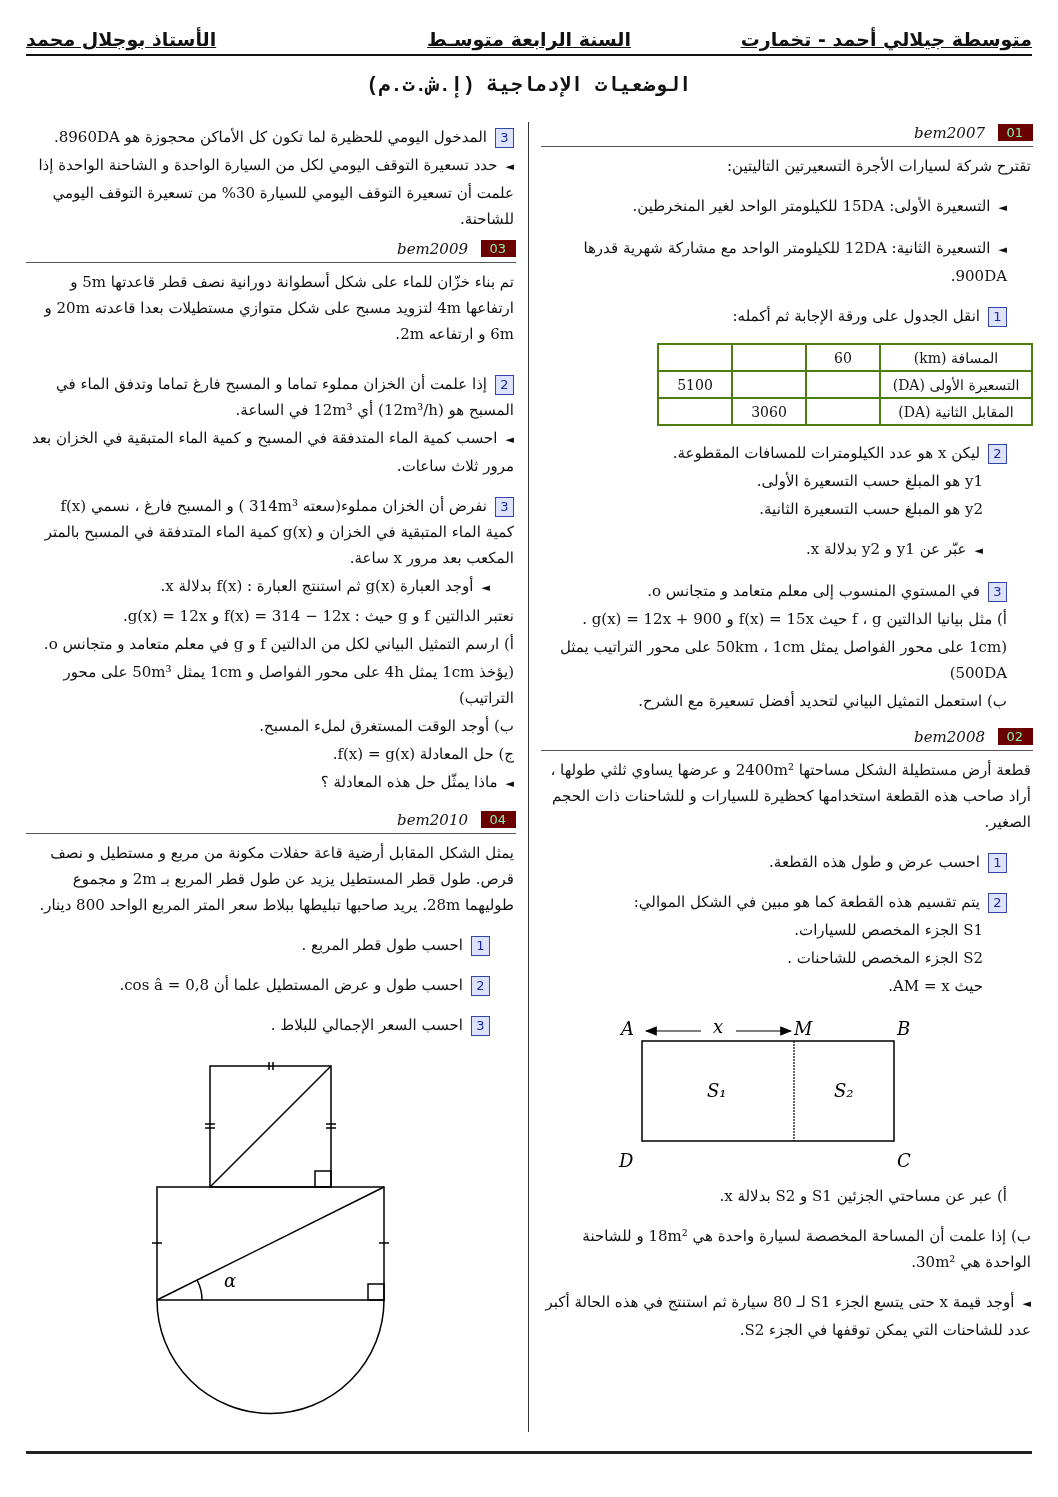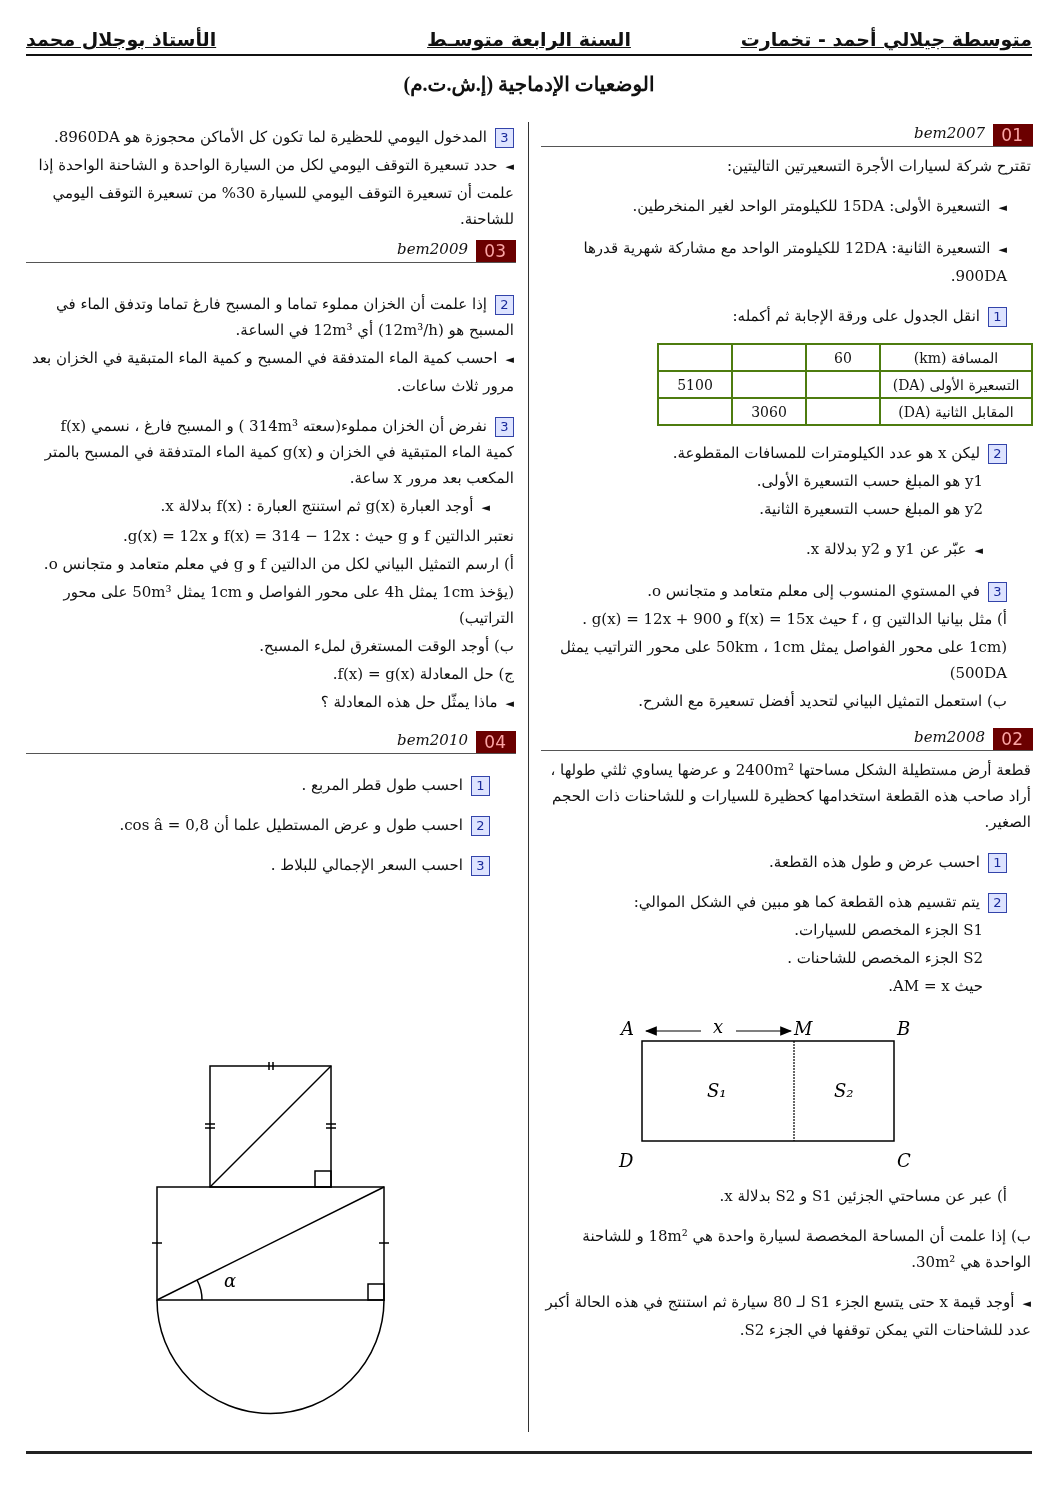--- a/index.html
+++ b/index.html
@@ -3,30 +3,30 @@
 <meta charset="utf-8">
 <style>
   html,body{margin:0;padding:0;background:#fff;}
   body{width:1058px;height:1497px;position:relative;overflow:hidden;
        font-family:"DejaVu Serif","Liberation Serif",serif;color:#111;}
   .rtl{direction:rtl;}
   
   .hdr{position:absolute;top:28px;left:26px;right:26px;height:26px;border-bottom:2px solid #111;}
   .hdr span{position:absolute;top:0;font-family:"DejaVu Sans",sans-serif;font-size:19px;font-weight:bold;text-decoration:underline;letter-spacing:0.5px;}
   .hdr .r{right:0;} .hdr .c{left:50%;transform:translateX(-50%);} .hdr .l{left:0;}
-  .title{position:absolute;top:72px;left:0;right:0;text-align:center;font-family:Liberation Serif, serif;font-size:20px;font-weight:bold;}
+  .title{position:absolute;top:72px;left:0;right:0;text-align:center;font-family:Liberation Mono, monospace;font-size:20px;font-weight:bold;}
   
   .col{position:absolute;top:122px;}
   .colR{left:541px;width:492px;}
   .colL{left:26px;width:490px;}
   .vsep{position:absolute;left:528px;top:122px;width:1px;height:1310px;background:#333;}
   .bottomline{position:absolute;left:26px;right:26px;top:1451px;height:3px;background:#222;}
   
   .sec{position:relative;height:24px;border-bottom:1.5px solid #555;margin-bottom:6px;}
-  .sec .badge{position:absolute;right:0;top:2px;background:#6b0000;color:#fca5a5;font-family:"DejaVu Sans",sans-serif;font-size:17px;padding:1px 10px 1px 8px;}
+  .sec .badge{position:absolute;right:0;top:2px;background:#6b0000;color:#86efac;font-family:"DejaVu Sans",sans-serif;font-size:13px;padding:1px 10px 1px 8px;}
   .sec .yr{position:absolute;right:48px;top:2px;font-style:italic;font-size:15px;}
   p{margin:2px;font-size:15px;line-height:26px;}
   .num{display:inline-block;width:17px;height:18px;border:1.5px solid #3344aa;background:#dde3ff;color:#1a2a9a;font-family:"DejaVu Sans",sans-serif;font-size:13px;text-align:center;line-height:18px;margin-left:8px;vertical-align:middle;}
   .blt::before{content:"◄";font-size:11px;margin-left:8px;}
   .ind{padding-right:24px;}
   .ind2{padding-right:48px;}
   .gap{height:10px;}
   table.tb{border-collapse:collapse;margin:14px 0 14px 42px;direction:rtl;font-size:14px;}
   table.tb td{border:2px solid #4d7c0f;height:25px;padding:0 10px;}
   table.tb td.h{width:130px;text-align:center;margin-left:12px;}
@@ -132,39 +132,41 @@
 </div>
 
 <div class="col colL rtl">
   <p><span class="num">3</span><span>المدخول اليومي للحظيرة لما تكون كل الأماكن محجوزة هو 8960DA.</span></p>
   <p class="blt"><span>حدد تسعيرة التوقف اليومي لكل من السيارة الواحدة و الشاحنة الواحدة إذا علمت أن تسعيرة التوقف اليومي للسيارة 30% من تسعيرة التوقف اليومي للشاحنة.</span></p>
 
   <div class="sec" style="margin-top:6px">
     <span class="badge">03</span>
     <span class="yr">bem2009</span>
   </div>
+  <p>تم بناء خزّان للماء على شكل أسطوانة دورانية نصف قطر قاعدتها 5m و ارتفاعها 4m لتزويد مسبح على شكل متوازي مستطيلات بعدا قاعدته 20m و 6m و ارتفاعه 2m.</p>
   <div class="gap"></div>
   <div class="gap"></div>
   <p><span class="num">2</span><span>إذا علمت أن الخزان مملوء تماما و المسبح فارغ تماما وتدفق الماء في المسبح هو (12m³/h) أي 12m³ في الساعة.</span></p>
   <p class="blt"><span>احسب كمية الماء المتدفقة في المسبح و كمية الماء المتبقية في الخزان بعد مرور ثلاث ساعات.</span></p>
   <div class="gap"></div>
   <p><span class="num">3</span><span>نفرض أن الخزان مملوء(سعته 314m³ ) و المسبح فارغ ، نسمي f(x) كمية الماء المتبقية في الخزان و g(x) كمية الماء المتدفقة في المسبح بالمتر المكعب بعد مرور x ساعة.</span></p>
   <p class="ind blt"><span>أوجد العبارة g(x) ثم استنتج العبارة : f(x) بدلالة x.</span></p>
   <p>نعتبر الدالتين f و g حيث : f(x) = 314 − 12x و g(x) = 12x.</p>
   <p>أ) ارسم التمثيل البياني لكل من الدالتين f و g في معلم متعامد و متجانس o.</p>
   <p>(يؤخذ 1cm يمثل 4h على محور الفواصل و 1cm يمثل 50m³ على محور التراتيب)</p>
   <p>ب) أوجد الوقت المستغرق لملء المسبح.</p>
   <p>ج) حل المعادلة f(x) = g(x).</p>
   <p class="blt"><span>ماذا يمثّل حل هذه المعادلة ؟</span></p>
   <div class="gap"></div>
 
   <div class="sec">
     <span class="badge">04</span>
     <span class="yr">bem2010</span>
   </div>
+  <p>يمثل الشكل المقابل أرضية قاعة حفلات مكونة من مربع و مستطيل و نصف قرص. طول قطر المستطيل يزيد عن طول قطر المربع بـ 2m و مجموع طوليهما 28m. يريد صاحبها تبليطها ببلاط سعر المتر المربع الواحد 800 دينار.</p>
   <div class="gap"></div>
   <p class="ind"><span class="num">1</span><span>احسب طول قطر المربع .</span></p>
   <div class="gap"></div>
   <p class="ind"><span class="num">2</span><span>احسب طول و عرض المستطيل علما أن cos â = 0,8.</span></p>
   <div class="gap"></div>
   <p class="ind"><span class="num">3</span><span>احسب السعر الإجمالي للبلاط .</span></p>
 </div>
 
 <svg style="position:absolute;left:140px;top:1050px;direction:ltr" width="270" height="380">
   <g fill="none" stroke="#000" stroke-width="1.5">

